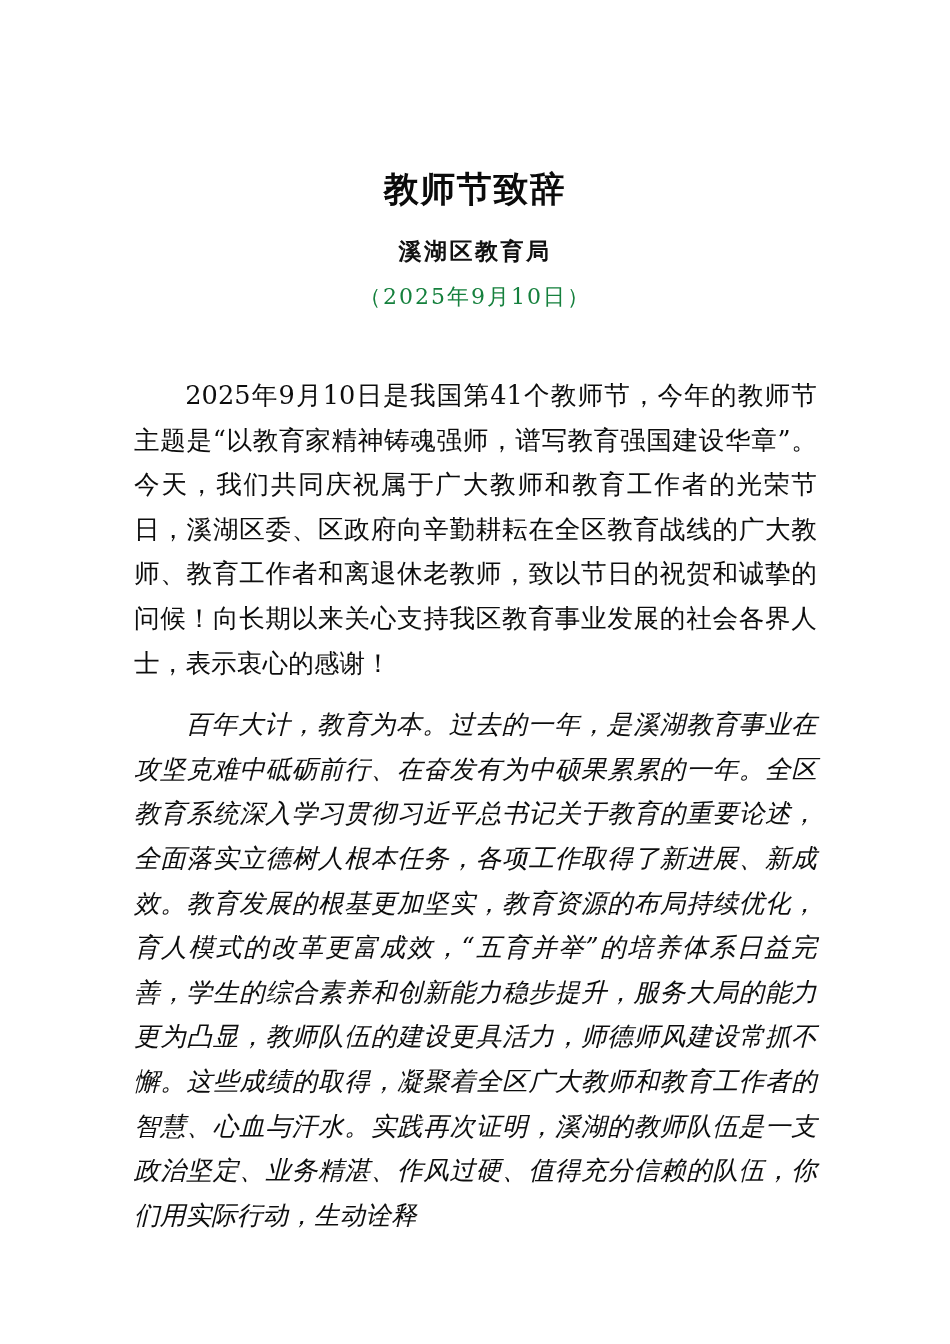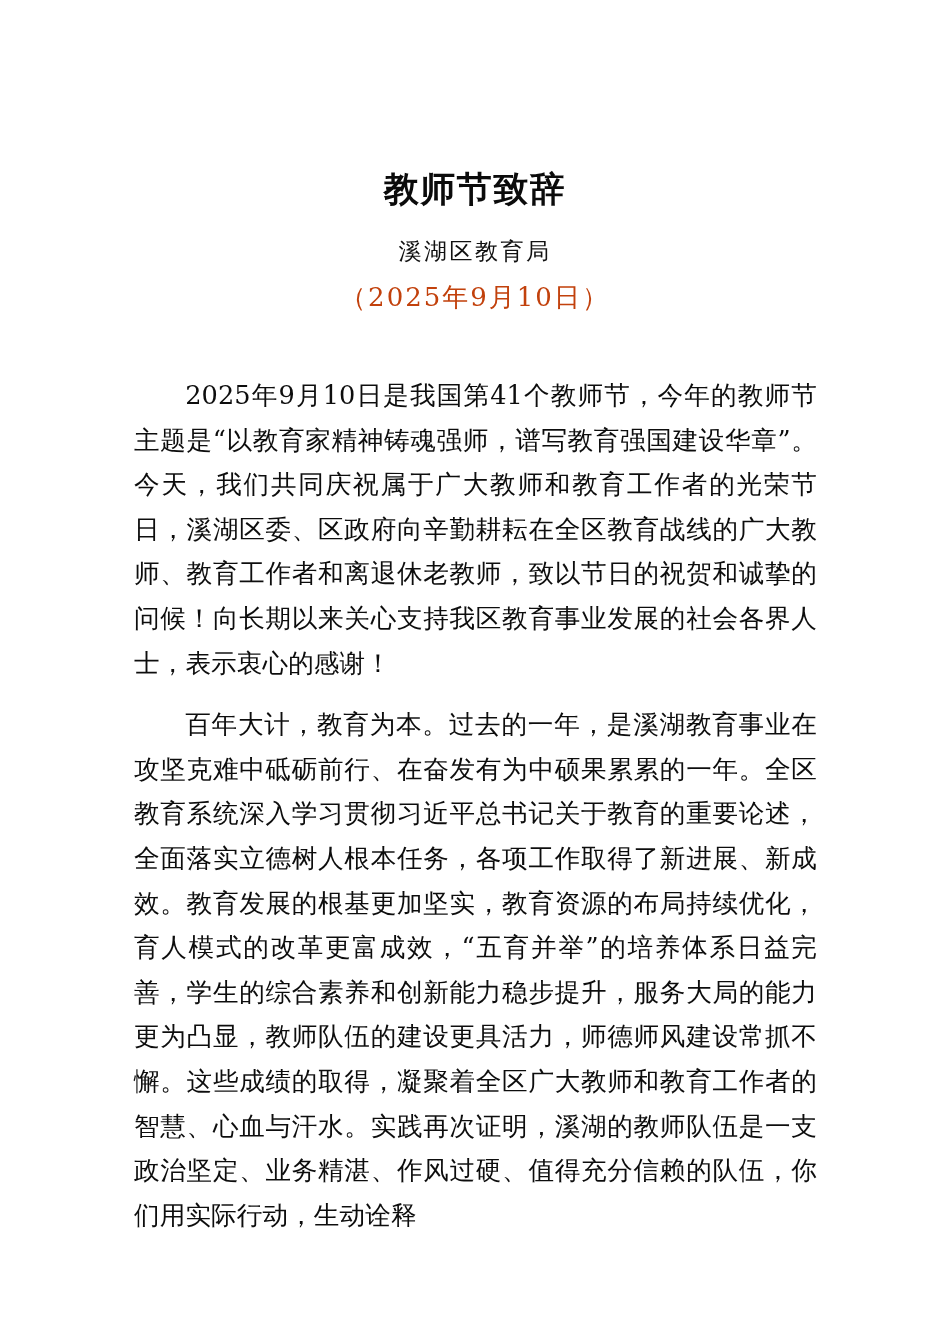--- a/index.html
+++ b/index.html
@@ -45,37 +45,37 @@
     letter-spacing: 1.5px;
     color: #0b0b0b;
     padding-top: 166px;
   }
 
   .doc-subtitle {
     margin: 0;
     padding: 0;
     margin-top: 24px;
     font-family: "DejaVu Serif", "Liberation Serif", serif;
-    font-weight: 400;
+    font-weight: 700;
     font-size: 23px;
     line-height: 30px;
     letter-spacing: 2.5px;
     color: #111111;
   }
 
   .doc-date {
     margin: 0;
     padding: 0;
     margin-top: 16px;
     font-family: "DejaVu Serif", "Liberation Serif", serif;
     font-weight: 400;
-    font-size: 26px;
+    font-size: 22px;
     line-height: 30px;
     letter-spacing: 2px;
-    color: #c2410c;
+    color: #15803d;
   }
 
   
   .body-block {
     position: absolute;
     left: 117px;
     top: 356px;
     width: 717px;
   }
 
@@ -89,20 +89,21 @@
     text-align: justify;
     text-justify: inter-character;
     text-indent: 2em;
     letter-spacing: 0.1px;
     color: #0d0d0d;
     word-break: break-all;
   }
 
   .doc-para + .doc-para {
     margin-top: 0;
+    font-style: italic;
   }
 </style>
 </head>
 <body>
 
 <div class="page">
 
   <div class="title-block">
     <h1 class="doc-title">教师节致辞</h1>
     <div class="doc-subtitle">溪湖区教育局</div>

